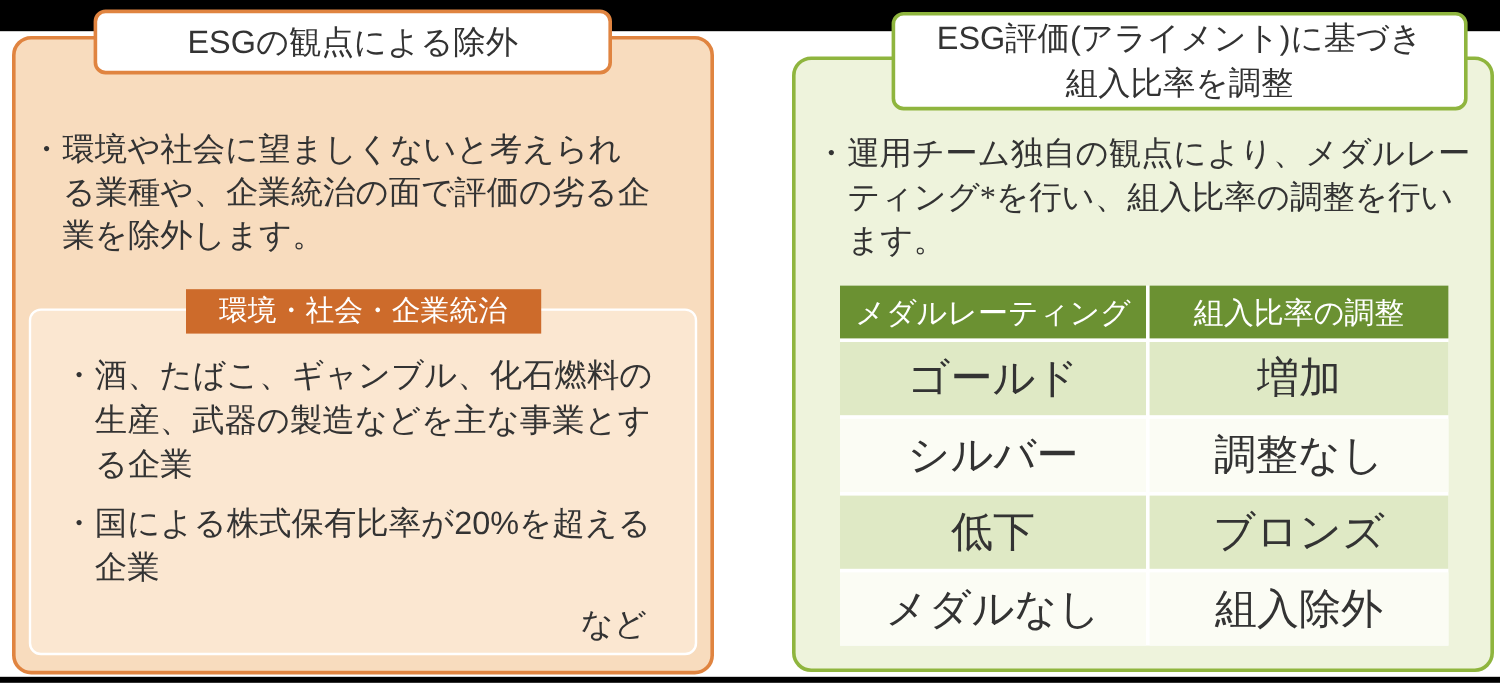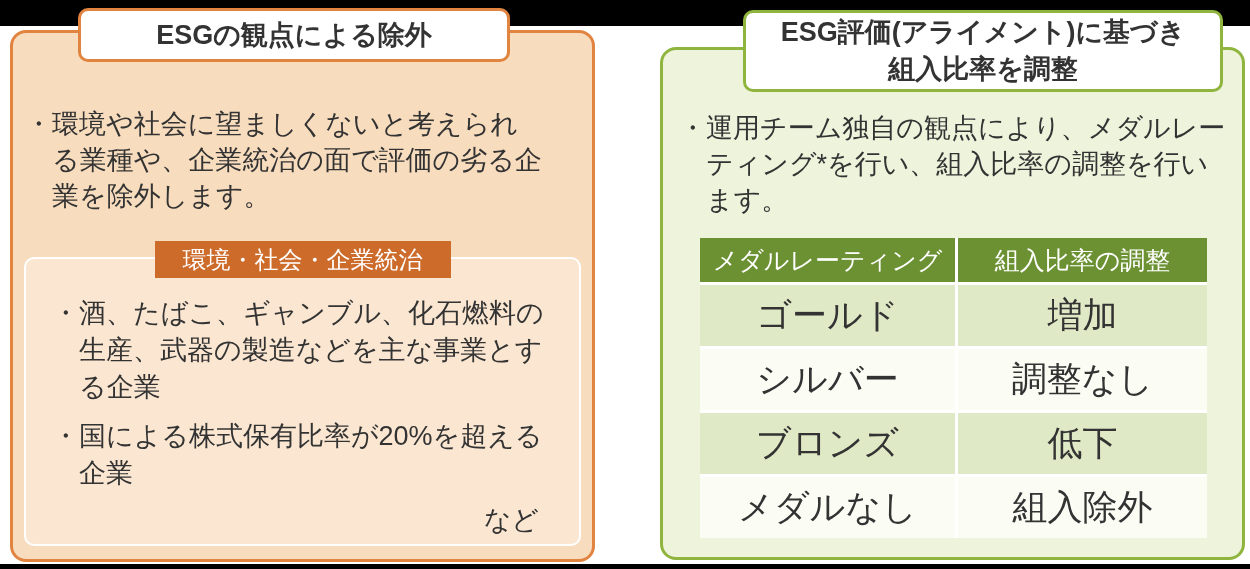--- a/index.html
+++ b/index.html
@@ -19,31 +19,31 @@
   .panel { position: absolute; z-index: 1; border-radius: 16px; }
   .panel.left {
     left: 10px; top: 30px; width: 585px; height: 532px;
     background: var(--orange-fill, #f8dcbe);
     border: 3px solid var(--orange-accent, #e08440);
   }
   .panel.right {
     left: 660px; top: 47px; width: 585px; height: 513px;
     background: var(--green-fill, #eef3dc);
     border: 3px solid var(--green-accent, #8fb53e);
+    font-family: Liberation Serif, serif;
   }
   .title-box {
     position: absolute; z-index: 5;
     background: #ffffff;
     display: flex; align-items: center; justify-content: center;
     flex-direction: column;
     text-align: center;
     font-size: 27px; line-height: 37px;
     border-radius: 10px;
     color: var(--text, #333333);
-    font-weight: bold;
   }
   .title-box.left {
     left: 78px; top: 8px; width: 432px; height: 54px;
     border: 3px solid var(--orange-accent, #e08440);
   }
   .title-box.right {
     left: 743px; top: 10px; width: 480px; height: 82px;
     border: 3px solid var(--green-accent, #8fb53e);
   }
   .body-text {
@@ -116,22 +116,22 @@
   <div class="rating-table">
     <div class="cell header">メダルレーティング</div>
     <div class="cell header">組入比率の調整</div>
 
     <div class="cell data row-odd">ゴールド</div>
     <div class="cell data row-odd">増加</div>
 
     <div class="cell data row-even">シルバー</div>
     <div class="cell data row-even">調整なし</div>
 
+    <div class="cell data row-odd">低下</div>
     <div class="cell data row-odd">ブロンズ</div>
-    <div class="cell data row-odd">低下</div>
 
     <div class="cell data row-even">メダルなし</div>
     <div class="cell data row-even">組入除外</div>
   </div>
 </section>
 
 <div class="title-box right">
   <span>ESG評価(アライメント)に基づき</span>
   <span>組入比率を調整</span>
 </div>

